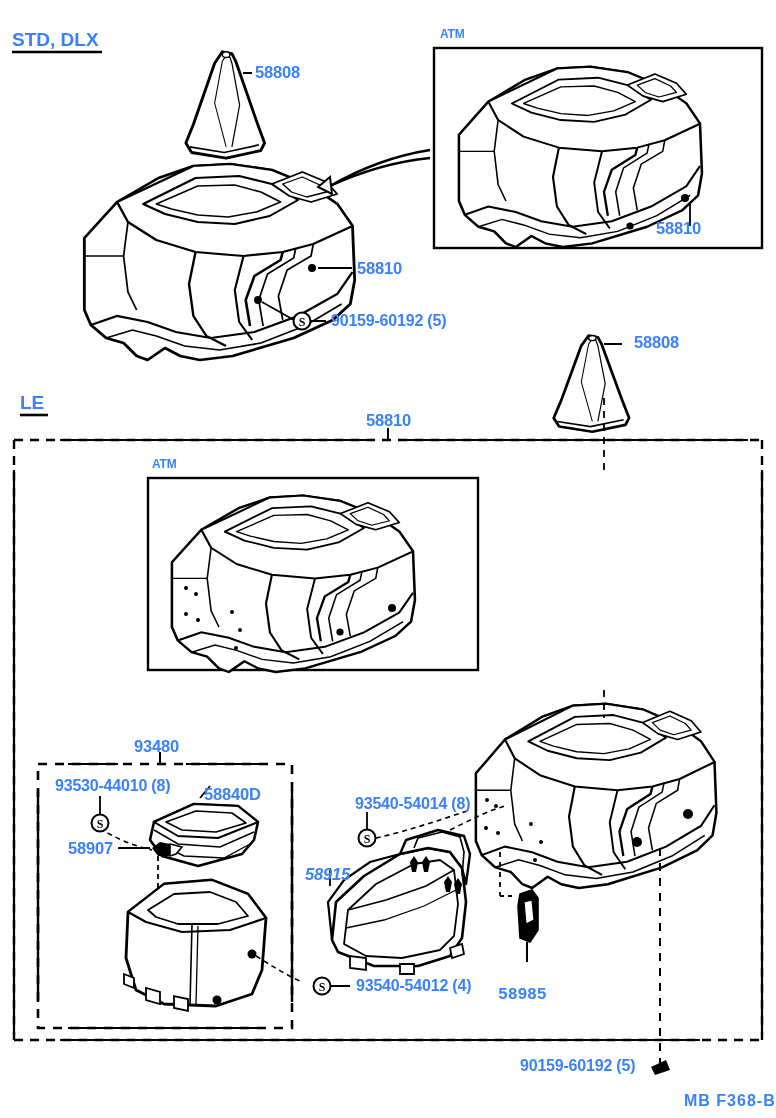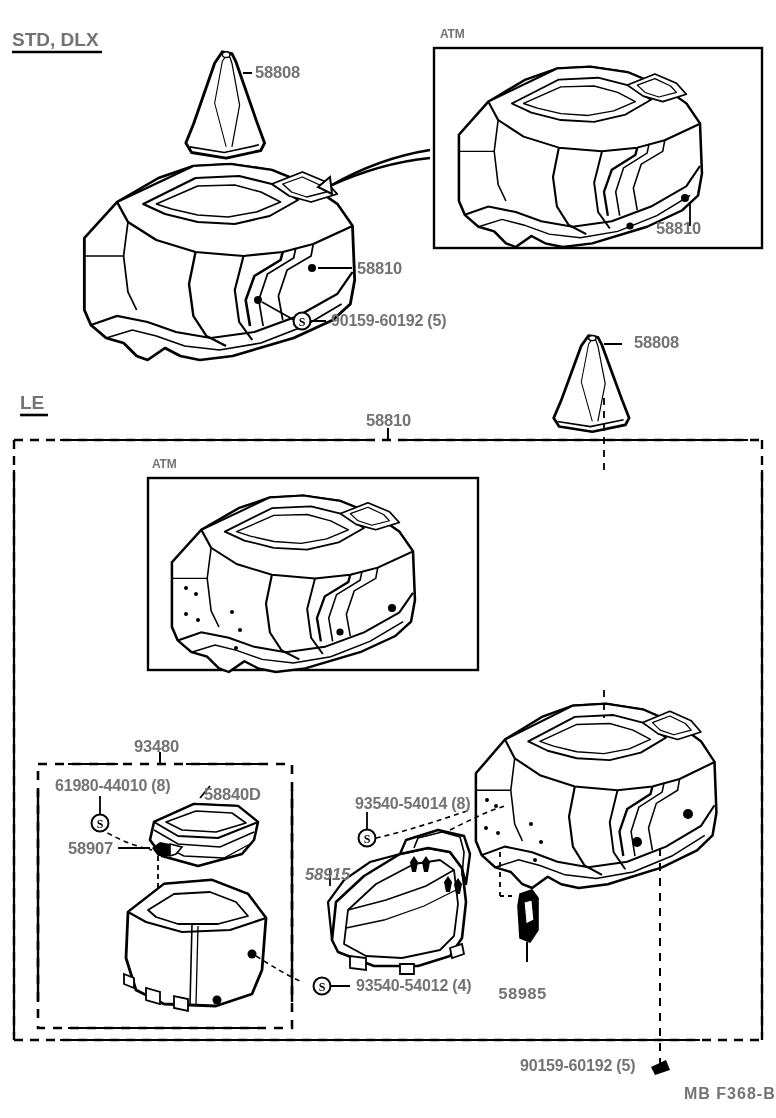--- a/index.html
+++ b/index.html
@@ -21,36 +21,37 @@
     position: absolute;
     left: 0;
     top: 0;
     width: 776px;
     height: 1118px;
   }
   .lbl {
     position: absolute;
     font-family: "Liberation Sans", sans-serif;
     font-weight: bold;
-    color: #737373;
+    color: #3b82f6;
     white-space: nowrap;
     letter-spacing: -0.2px;
     line-height: 1;
   }
   .lbl-num { font-size: 16.5px; }
   .lbl-code { font-size: 16px; }
   .lbl-head {
     font-size: 19px;
     font-weight: bold;
     letter-spacing: 0px;
   }
   .lbl-atm { font-size: 12px; }
   .lbl-foot {
     font-size: 16px;
     letter-spacing: 1px;
+    margin-top: 7px;
   }
 </style>
 </head>
 <body>
 
 <div id="page">
 
   <svg id="art" viewBox="0 0 776 1118" xmlns="http://www.w3.org/2000/svg">
     <defs>
       <g id="console-shape">
@@ -273,21 +274,21 @@
   <div class="lbl lbl-head" style="left:20px; top:393px;">LE</div>
 
   <div class="lbl lbl-num" style="left:634px; top:334px;">58808</div>
 
   <div class="lbl lbl-num" style="left:366px; top:412px;">58810</div>
 
   <div class="lbl lbl-atm" style="left:152px; top:458px;">ATM</div>
 
   <div class="lbl lbl-num" style="left:134px; top:738px;">93480</div>
 
-  <div class="lbl lbl-code" style="left:55px; top:778px;">61980-44010 (8)</div>
+  <div class="lbl lbl-code" style="left:55px; top:778px;">93530-44010 (8)</div>
 
   <div class="lbl lbl-num" style="left:204px; top:786px;">58840D</div>
 
   <div class="lbl lbl-num" style="left:68px; top:840px;">58907</div>
 
   <div class="lbl lbl-code" style="left:318px; top:796px;margin-left:37px;">93540-54014 (8)</div>
 
   <div class="lbl lbl-num" style="left:305px; top:866px;font-style:italic;">58915</div>
 
   <div class="lbl lbl-code" style="left:356px; top:978px;">93540-54012 (4)</div>

